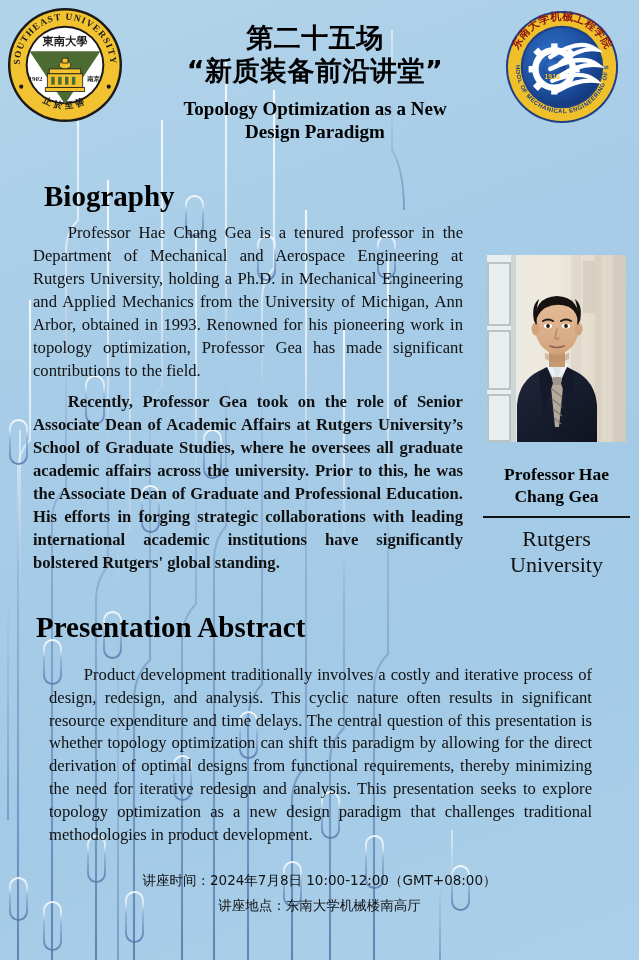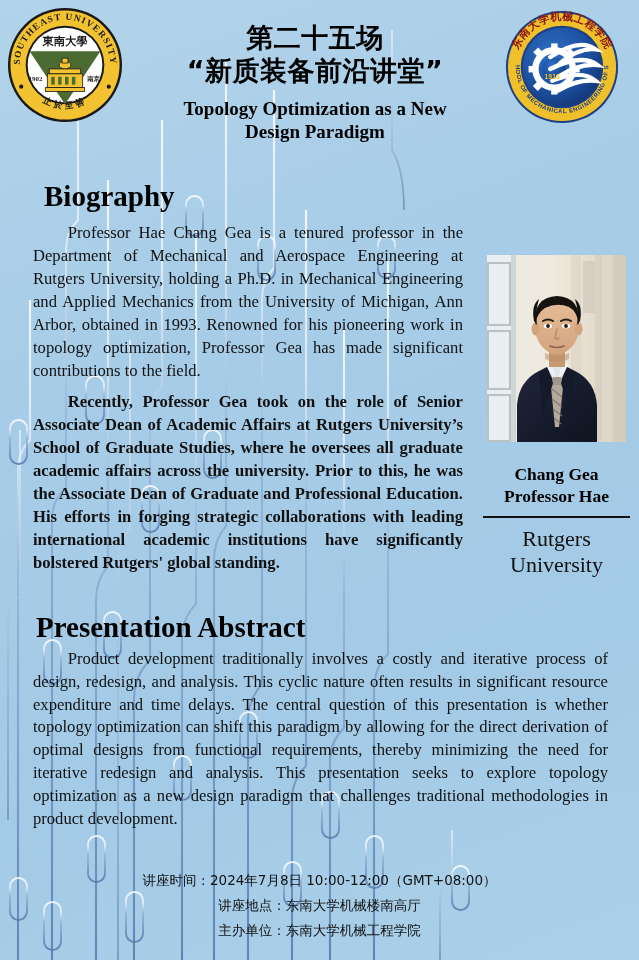--- a/index.html
+++ b/index.html
@@ -76,21 +76,21 @@
 
   
   #abstract-body {
     position: absolute;
     left: 33px; top: 648px; width: 575px;
     font-size: 16.6px;
     line-height: 1.375;
     text-align: justify;
     text-justify: inter-word;
   }
-  #abstract-body p { margin: 0; text-indent: 2.1em; }
+  #abstract-body p { margin: 16px; text-indent: 2.1em; }
 
   
   #speaker-card {
     position: absolute;
     left: 483px; top: 255px; width: 147px;
     text-align: center;
   }
   #speaker-photo {
     position: relative;
     width: 139px; height: 187px;
@@ -375,32 +375,31 @@
 
           <path d="M70,74 L68,83 Q70,85 72,83" stroke="#b88a64" stroke-width="1.4" fill="none" stroke-linecap="round"></path>
           <path d="M63,91 Q70,94 77,91" stroke="#96614c" stroke-width="1.7" fill="none" stroke-linecap="round"></path>
 
           <path d="M58,98 Q70,104 82,98 L82,104 Q70,110 58,104 Z" fill="#b98c68" opacity="0.5"></path>
         </g>
       </svg>
     </div>
 
     <div id="speaker-name">
+      <div>Professor Hae</div>
       <div>Chang Gea</div>
-      <div>Professor Hae</div>
     </div>
     <div id="speaker-divider"></div>
     <div id="speaker-affiliation">Rutgers University</div>
   </div>
 
   <div class="section-heading" id="abstract-heading">Presentation Abstract</div>
 
   <div id="abstract-body">
     <p>Product development traditionally involves a costly and iterative process of design, redesign, and analysis. This cyclic nature often results in significant resource expenditure and time delays. The central question of this presentation is whether topology optimization can shift this paradigm by allowing for the direct derivation of optimal designs from functional requirements, thereby minimizing the need for iterative redesign and analysis. This presentation seeks to explore topology optimization as a new design paradigm that challenges traditional methodologies in product development.</p>
   </div>
 
   <div id="footer">
     <div>讲座时间：2024年7月8日 10:00-12:00（GMT+08:00）</div>
     <div>讲座地点：东南大学机械楼南高厅</div>
-    <div>主办单位：东南大学机械工程学院</div>
   </div>
 
 </div>
 
 </body></html>

